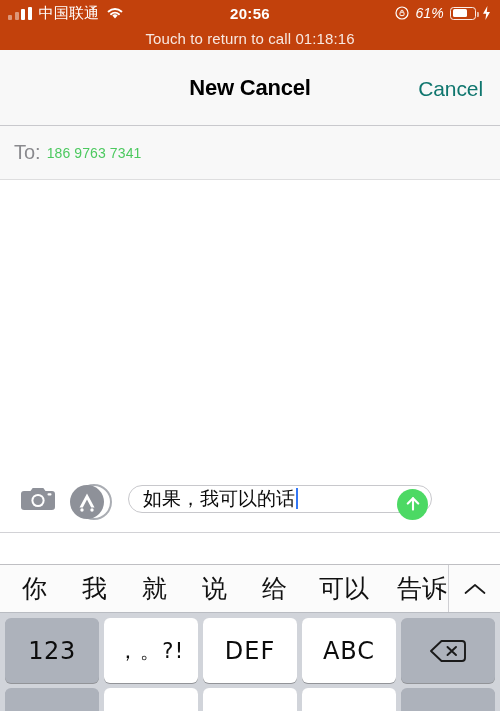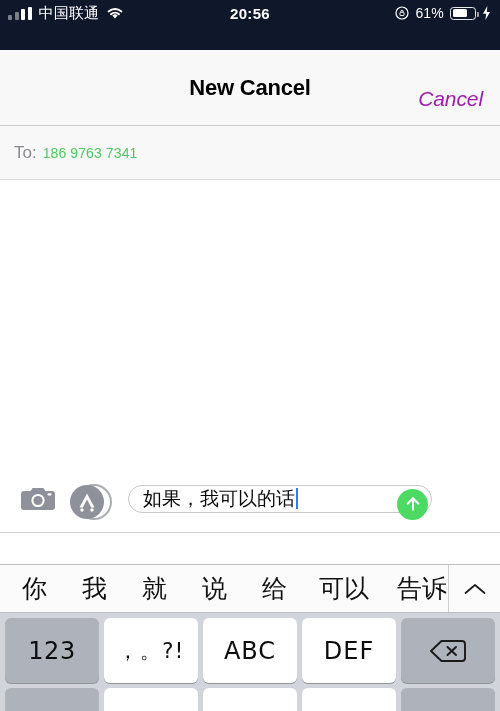--- a/index.html
+++ b/index.html
@@ -22,21 +22,21 @@
     overflow: hidden;
   }
 
   
   .call-banner {
     position: absolute;
     left: 0;
     top: 0;
     width: 500px;
     height: 50px;
-    background: #0f172a;
+    background: #c2410c;
     overflow: hidden;
   }
   .statusbar {
     position: relative;
     height: 26px;
     width: 100%;
   }
   .sb-left {
     position: absolute;
     left: 8px;
@@ -88,20 +88,21 @@
     letter-spacing: 0.3px;
   }
   .sb-right {
     position: absolute;
     right: 9px;
     top: 0;
     height: 26px;
     display: flex;
     align-items: center;
     gap: 6px;
+    font-style: italic;
   }
   .lock-icon { display: block; width: 14px; height: 14px; }
   .battery-pct {
     color: #ffffff;
     font-size: 14px;
     letter-spacing: 0.2px;
   }
   .battery {
     position: relative;
     width: 26px;
@@ -162,46 +163,45 @@
     align-items: center;
     justify-content: center;
     font-size: 22px;
     font-weight: bold;
     color: #000000;
     letter-spacing: -0.2px;
   }
   .nav-cancel {
     position: absolute;
     right: 17px;
-    top: 11px;
+    top: 1px;
     height: 75px;
     display: flex;
     align-items: center;
     font-size: 21px;
-    color: #a21caf;
+    color: #0f766e;
     letter-spacing: -0.1px;
-    font-style: italic;
   }
 
   
   .to-field {
     position: absolute;
     left: 0;
     top: 126px;
     width: 500px;
     height: 54px;
     background: #f8f8f8;
     box-sizing: border-box;
     border-bottom: 1px solid #dededf;
     display: flex;
     align-items: center;
     padding-left: 14px;
   }
   .to-label {
-    font-size: 17px;
+    font-size: 20px;
     color: #8a8a8e;
     margin-right: 6px;
   }
   .to-value {
     font-size: 14px;
     color: #4cc95f;
     letter-spacing: 0.1px;
   }
 
   
@@ -421,20 +421,21 @@
         <span class="battery">
           <span class="battery-fill"></span>
         </span>
         <span>
           <svg class="bolt" viewBox="0 0 9 14">
             <path d="M5.4 0 L1 7.8 H4.2 L3.4 14 L8 6 H4.8 Z" fill="#ffffff"></path>
           </svg>
         </span>
       </div>
     </div>
+    <div class="call-text">Touch to return to call 01:18:16</div>
   </div>
 
   <div class="navbar">
     <div class="nav-title">New Cancel</div>
     <div class="nav-cancel">Cancel</div>
   </div>
 
   <div class="to-field">
     <span class="to-label">To:</span>
     <span class="to-value">186 9763 7341</span>
@@ -487,22 +488,22 @@
         <svg width="24" height="14" viewBox="0 0 24 14">
           <path d="M2.5 11 L12 3 L21.5 11" stroke="#1a1a1a" stroke-width="1.7" fill="none" stroke-linecap="round" stroke-linejoin="round"></path>
         </svg>
       </div>
     </div>
 
     <div class="kb-rows">
       <div class="kb-row">
         <div class="key dark num">123</div>
         <div class="key light punct">，。?!</div>
+        <div class="key light">DEF</div>
         <div class="key light">ABC</div>
-        <div class="key light">DEF</div>
         <div class="key dark">
           <svg width="38" height="26" viewBox="0 0 38 26">
             <path d="M12.5 3 H33 a3 3 0 0 1 3 3 v14 a3 3 0 0 1 -3 3 H12.5 L2 13 Z" stroke="#1a1a1a" stroke-width="1.9" fill="none" stroke-linejoin="round"></path>
             <path d="M18.5 9 L27 17 M27 9 L18.5 17" stroke="#1a1a1a" stroke-width="1.9" stroke-linecap="round"></path>
           </svg>
         </div>
       </div>
       <div class="kb-row partial">
         <div class="key dark"></div>
         <div class="key light"></div>

